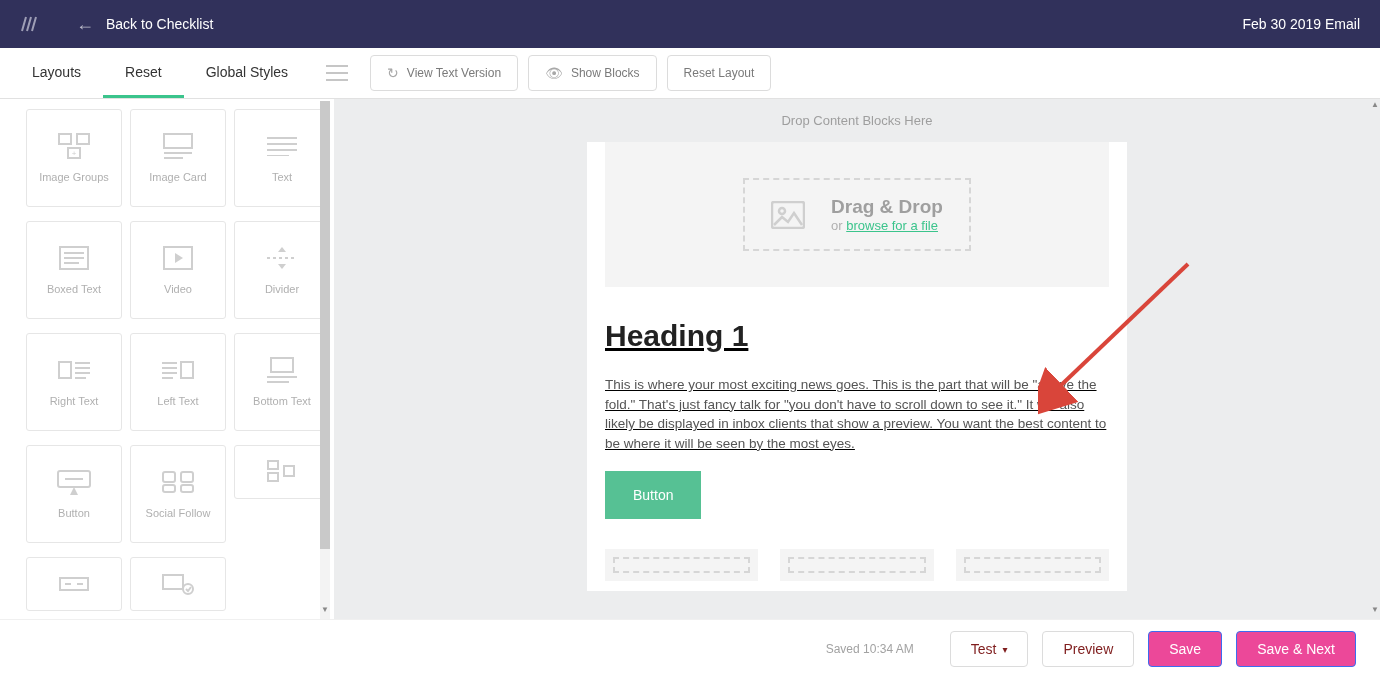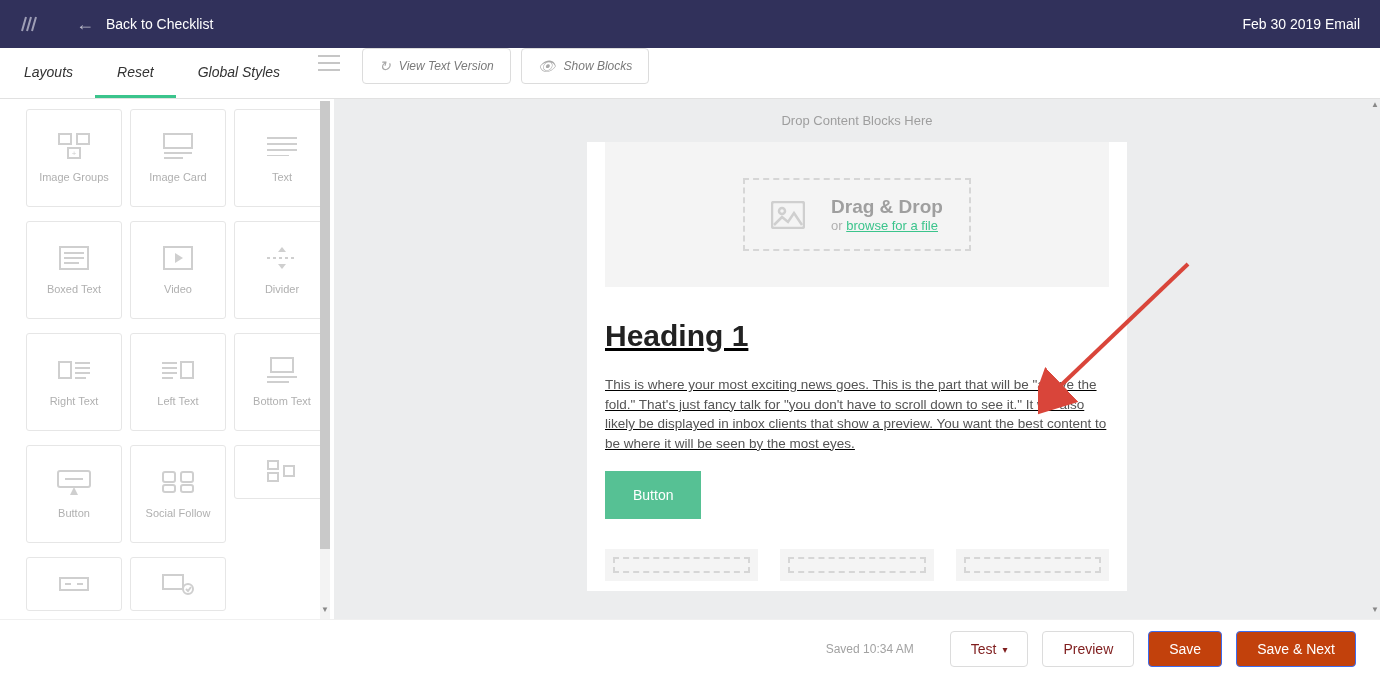--- a/index.html
+++ b/index.html
@@ -32,23 +32,22 @@
   .back-btn .arrow {
     margin-right: 12px; font-size: 18px; color: #bcbcca;
   }
   .topbar-right {
     margin-left: auto; font-size: 14px; color: #ffffff;
   }
   
   .toolbar {
     height: 51px;
     border-bottom: 1px solid #e1e1e1;
-    display: flex; 
-    padding-left: 2px;
-    font-style: italic;
+    display: flex; align-items: center;
+    padding-left: 10px;
   }
   .tabs { display: flex; height: 100%; }
   .tab {
     padding: 0 22px;
     display: flex; align-items: center;
     font-size: 14px; color: #333; cursor: pointer;
     border-bottom: 3px solid transparent;
   }
   .tab.active { border-bottom-color: #3bc48c; }
   .menu-icon {
@@ -211,21 +210,21 @@
   .saved { font-size: 12px; color: #a2a2a2; margin-right: 22px; }
   .fbtn {
     height: 36px;
     border: 1px solid #dcdcdc; border-radius: 4px;
     background: #fff; color: #7f1d1d;
     display: flex; align-items: center;
     padding: 0 20px; margin-left: 14px;
     font-size: 14px; cursor: pointer;
   }
   .fbtn.primary {
-    background: #c2410c; border-color: #3c6cf0; color: #fff;
+    background: #ec4899; border-color: #3c6cf0; color: #fff;
   }
   .caret-down { margin-left: 6px; font-size: 10px; }
 </style>
 </head>
 <body>
 
 <div class="topbar">
   <div class="logo">
     <svg width="18" height="18" viewBox="0 0 18 18">
         <path d="M2 16 L6 2 M7 16 L11 2 M12 16 L16 2" stroke="#9e9eb5" stroke-width="2" fill="none"></path>
@@ -249,20 +248,23 @@
       <span></span>
       <span></span>
     </div>
   <div class="tool-btn">
     <span class="ico">↻</span>
     <span>View Text Version</span>
   </div>
   <div class="tool-btn">
     <span class="ico">👁</span>
     <span>Show Blocks</span>
+  </div>
+  <div class="tool-btn">
+    <span>Reset Layout</span>
   </div>
 </div>
 
 <div class="main">
 
   <div class="sidebar-wrap">
     <div class="block-grid">
       <div class="block-tile">
         <div class="tile-ico">
           <svg width="32" height="26" viewBox="0 0 32 26">

